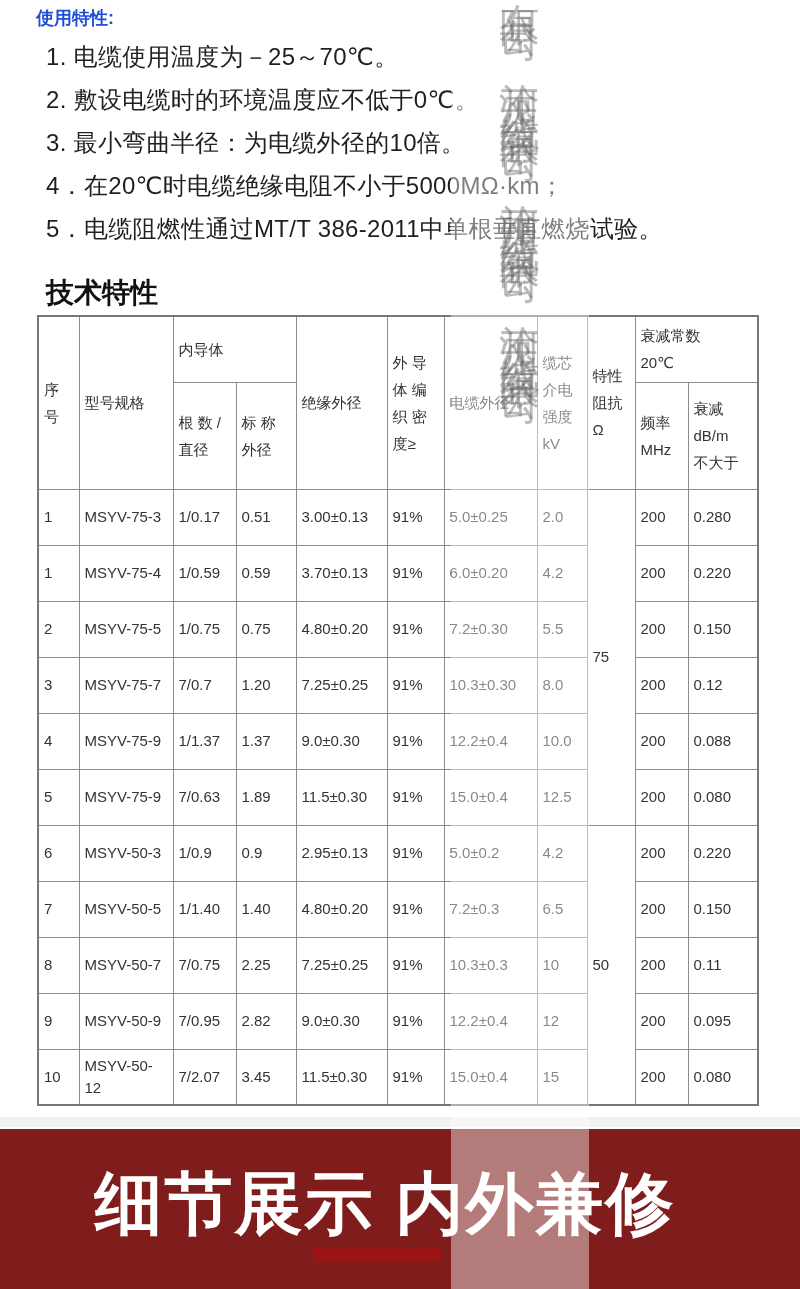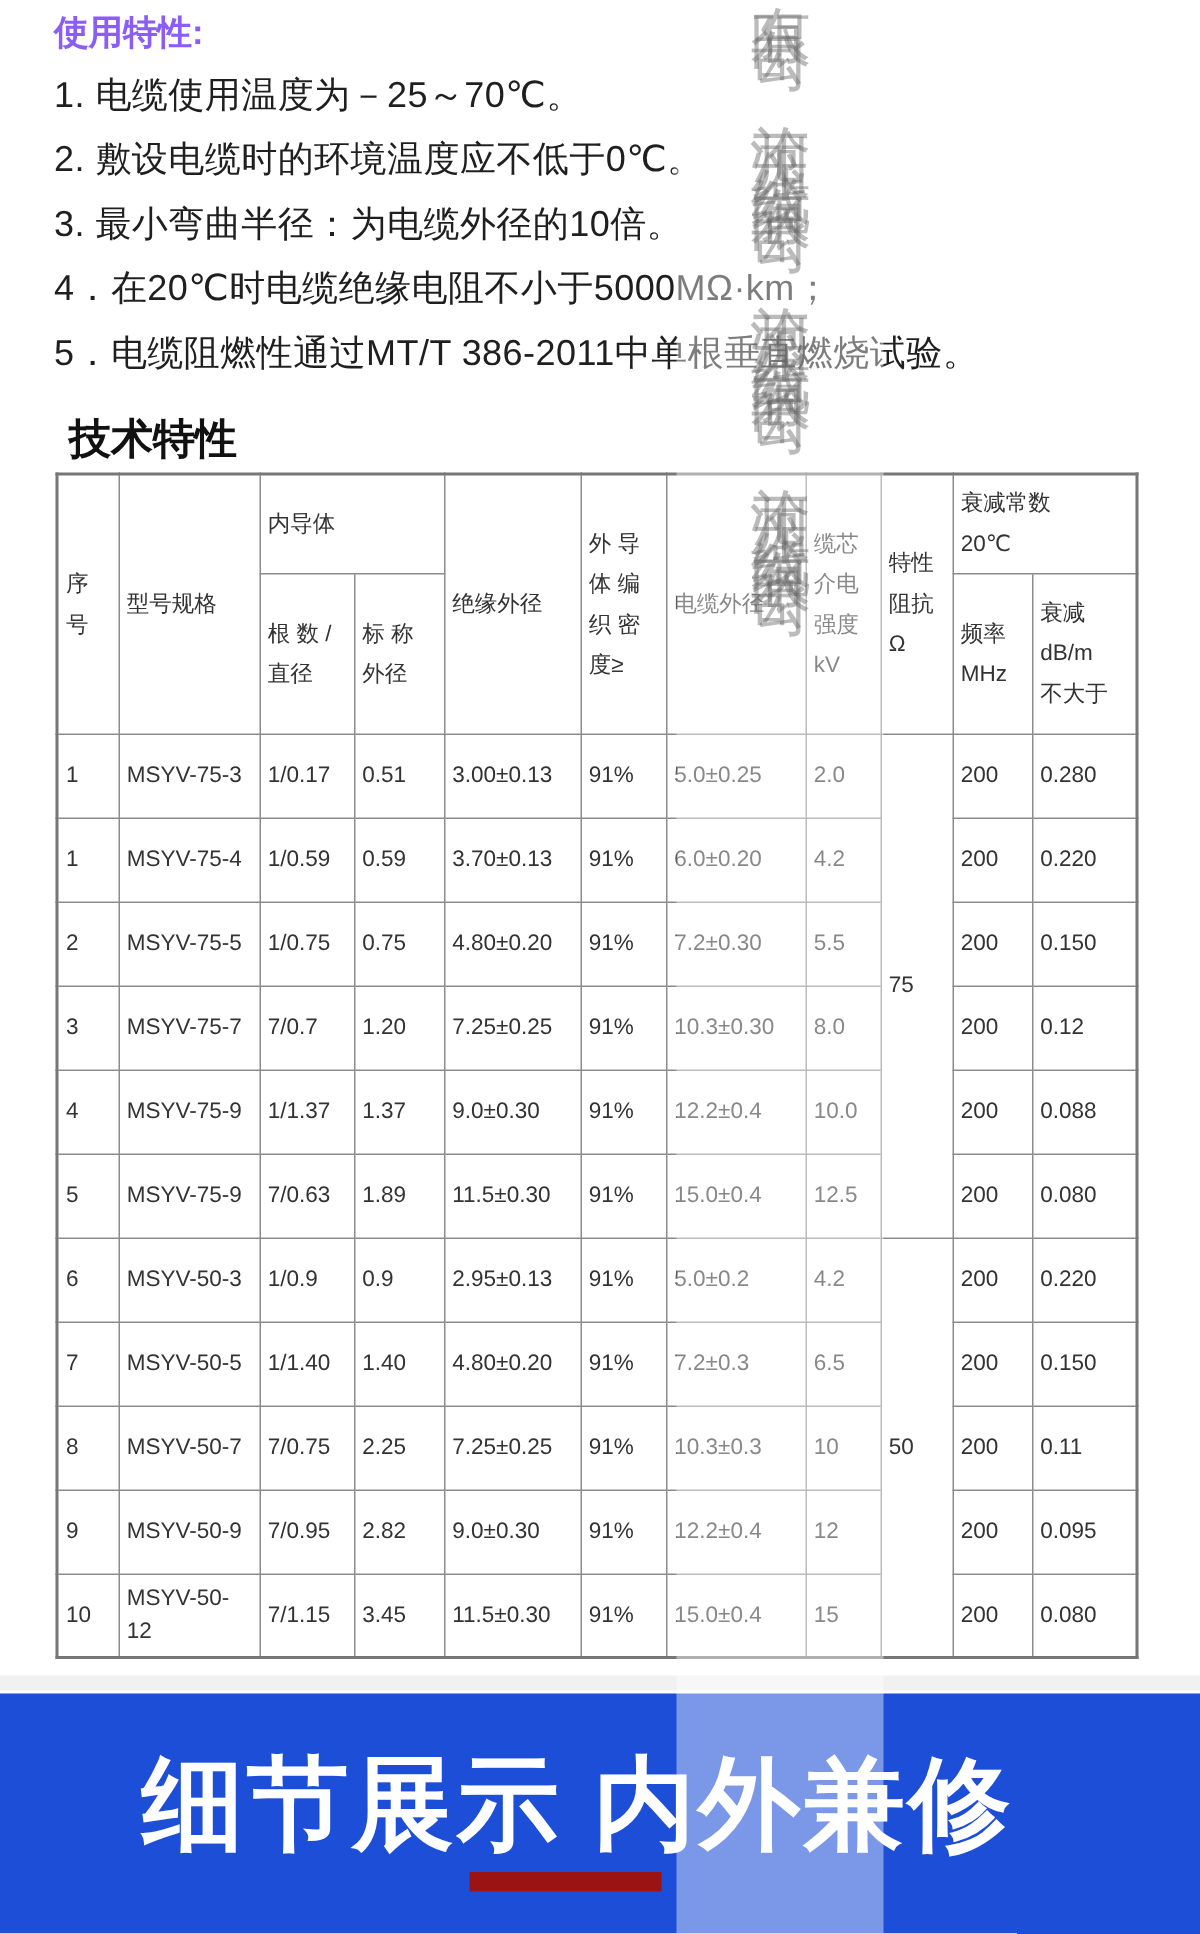--- a/index.html
+++ b/index.html
@@ -7,22 +7,22 @@
     width:800px;height:1289px;
     background:#ffffff;
     font-family:"Liberation Sans","DejaVu Sans",sans-serif;
     color:#222;
     overflow:hidden;
   }
   .page{position:relative;width:800px;height:1289px;overflow:hidden;}
 
   
   .usage{position:absolute;left:36px;top:6px;width:700px;}
-  .usage-title{font-size:23px;font-weight:600;color:#8b5cf6;margin:0 0 13px 0;}
-  .usage-item{font-size:24px;line-height:28px;margin:0 0 15px 0;color:#1f1f1f;letter-spacing:0.3px;}
+  .usage-title{font-size:18px;font-weight:600;color:#1d4ed8;margin:0 0 13px 0;}
+  .usage-item{font-size:24px;line-height:28px;margin:0 0 15px 10px;color:#1f1f1f;letter-spacing:0.3px;}
 
   
   .tech-title{position:absolute;left:46px;top:274px;font-size:28px;font-weight:700;color:#111;}
 
   
   table.spec{
     position:absolute;left:37px;top:315px;width:720px;
     border-collapse:collapse;table-layout:fixed;
     font-size:15px;color:#333;
   }
@@ -245,35 +245,35 @@
           <td>9.0±0.30</td>
           <td>91%</td>
           <td>12.2±0.4</td>
           <td>12</td>
           <td>200</td>
           <td>0.095</td>
         </tr>
         <tr>
           <td>10</td>
           <td class="col-model">MSYV-50-12</td>
-          <td>7/1.15</td>
+          <td>7/2.07</td>
           <td>3.45</td>
           <td>11.5±0.30</td>
           <td>91%</td>
           <td>15.0±0.4</td>
           <td>15</td>
           <td>200</td>
           <td>0.080</td>
         </tr>
       </tbody>
   </table>
 
   <div class="strip"></div>
 
-  <div class="banner" style="background: #1d4ed8;">
+  <div class="banner" style="background: #7f1d1d;">
     <div class="banner-title">细节展示 内外兼修</div>
     <div class="banner-underline" style="background: rgb(155, 20, 19);"></div>
   </div>
 
   <div class="wm-band">
     <div class="wm-text">有限公司 沧州天一线缆有限公司 沧州天一线缆有限公司 沧州天一线缆有限公司</div>
   </div>
 
 </div>
 

